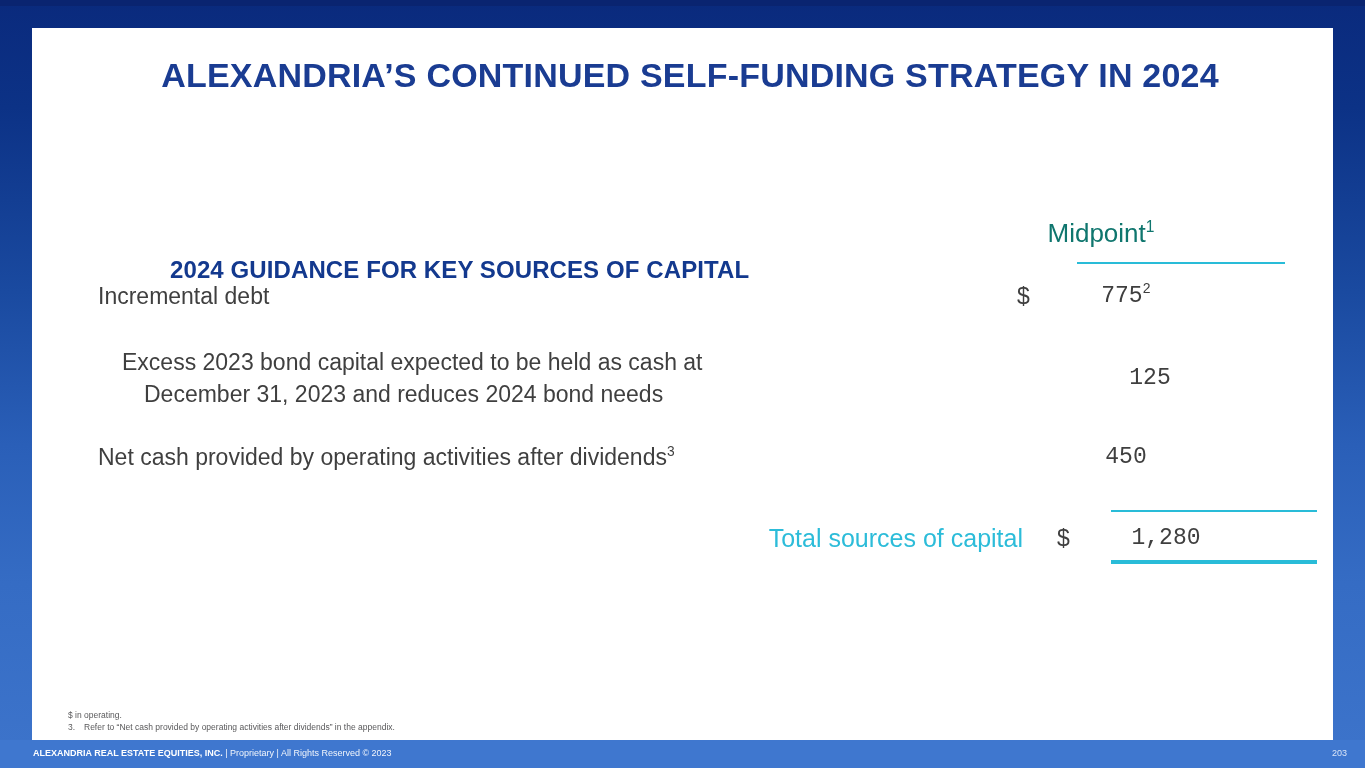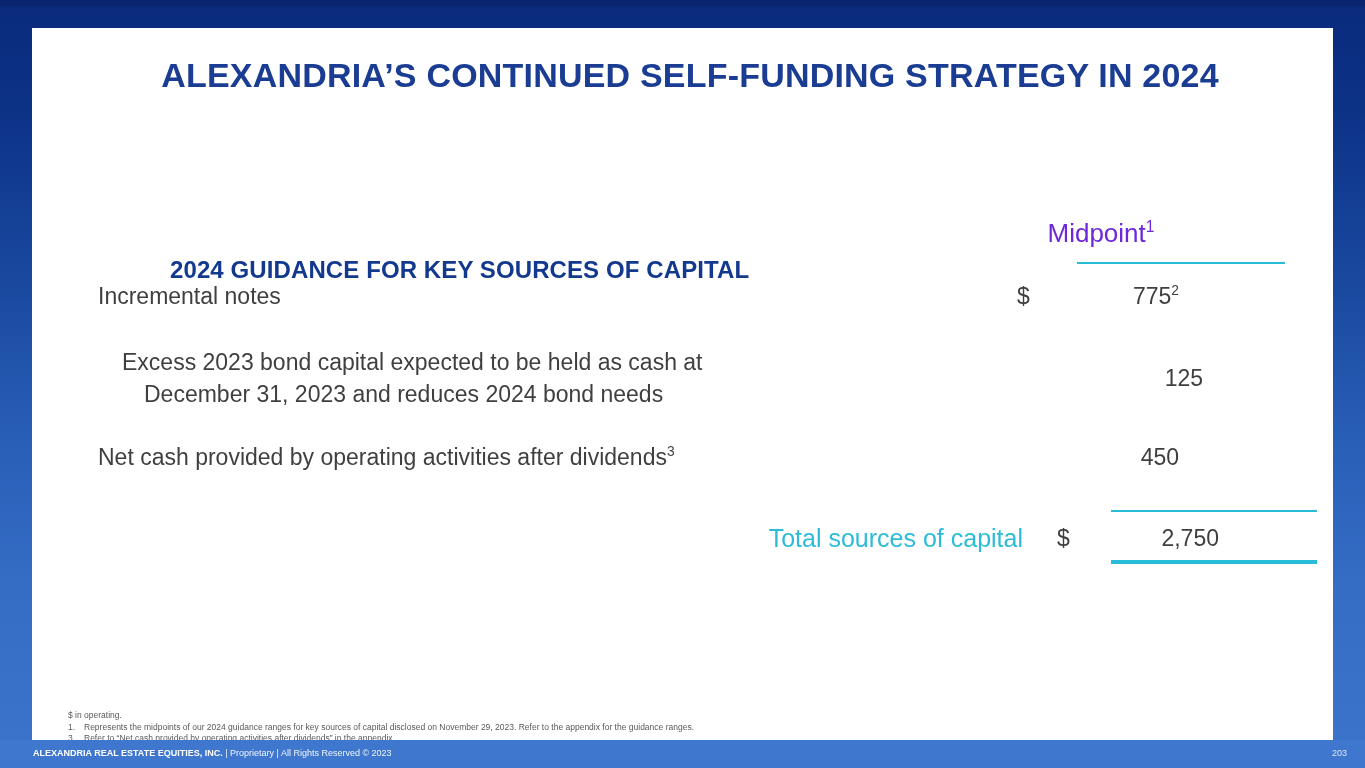--- a/index.html
+++ b/index.html
@@ -93,42 +93,43 @@
 
   .cur-cell {
     width: 56px;
     text-align: left;
     font-size: 23px;
     color: #3f3f3f;
     line-height: 32px;
   }
   .val-cell {
     width: 124px;
-    text-align: right;
+    text-align: center;
     font-size: 23px;
     color: #3f3f3f;
     line-height: 32px;
     padding-right: 18px;
     box-sizing: border-box;
+    font-family: Liberation Mono, monospace;
   }
 
   sup {
     font-size: 0.6em;
     vertical-align: super;
     line-height: 0;
   }
 
   
   .hdr-row { margin-bottom: 2px; }
   .hdr-label { width: 985px; }
   .hdr-mid {
     width: 180px;
     text-align: center;
     font-size: 26px;
-    color: #6d28d9;
+    color: #0f766e;
     padding-right: 12px;
     box-sizing: border-box;
   }
   .hdr-rule {
     position: absolute;
     left: 1045px;
     width: 208px;
     height: 2px;
     background: #29bcd8;
   }
@@ -226,21 +227,21 @@
 
     <div class="table-wrap">
 
       <div class="row hdr-row" style="height:46px;">
         <div class="label-cell hdr-label"></div>
         <div class="hdr-mid"><span>Midpoint</span><sup>1</sup></div>
         <div class="hdr-rule" style="top:44px;"></div>
       </div>
 
       <div class="row" style="height:66px; padding-top:14px;">
-        <div class="label-cell"><span>Incremental notes</span></div>
+        <div class="label-cell"><span>Incremental debt</span></div>
         <div class="cur-cell">$</div>
         <div class="val-cell"><span>775</span><sup>2</sup></div>
       </div>
 
       <div class="row" style="height:88px; padding-top:0px;margin-left:24px;">
         <div class="label-cell indent-wrap">
           <span>Excess 2023 bond capital expected to be held as cash at</span>
           <span class="l2">December 31, 2023 and reduces 2024 bond needs</span>
         </div>
         <div class="cur-cell"></div>
@@ -251,29 +252,28 @@
         <div class="label-cell"><span>Net cash provided by operating activities after dividends</span><sup>3</sup></div>
         <div class="cur-cell"></div>
         <div class="val-cell"><span>450</span></div>
       </div>
 
 
       <div class="row" style="height:58px; padding-top:14px;padding-left:40px;">
         <div class="rule-thin" style="top:2px;"></div>
         <div class="total-label">Total sources of capital</div>
         <div class="cur-cell">$</div>
-        <div class="val-cell">2,750</div>
+        <div class="val-cell">1,280</div>
         <div class="rule-thick" style="top:52px;"></div>
       </div>
 
     </div>
 
     <div class="footnotes">
       <div class="fn-line">$ in operating.</div>
-      <div class="fn-line"><span class="fn-num">1.</span><span>Represents the midpoints of our 2024 guidance ranges for key sources of capital disclosed on November 29, 2023. Refer to the appendix for the guidance ranges.</span></div>
       <div class="fn-line"><span class="fn-num">3.</span><span>Refer to “Net cash provided by operating activities after dividends” in the appendix.</span></div>
     </div>
 
   </div>
 
   <div class="footer">
     <div class="footer-text"><b>ALEXANDRIA REAL ESTATE EQUITIES, INC.</b><span class="sep"> | Proprietary | All Rights Reserved © 2023</span></div>
     <div class="page-num">203</div>
   </div>
 

